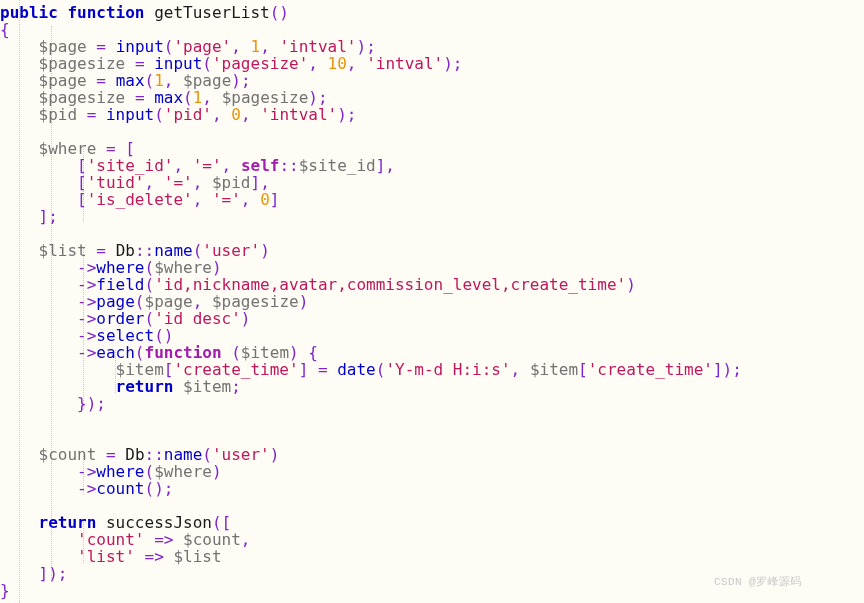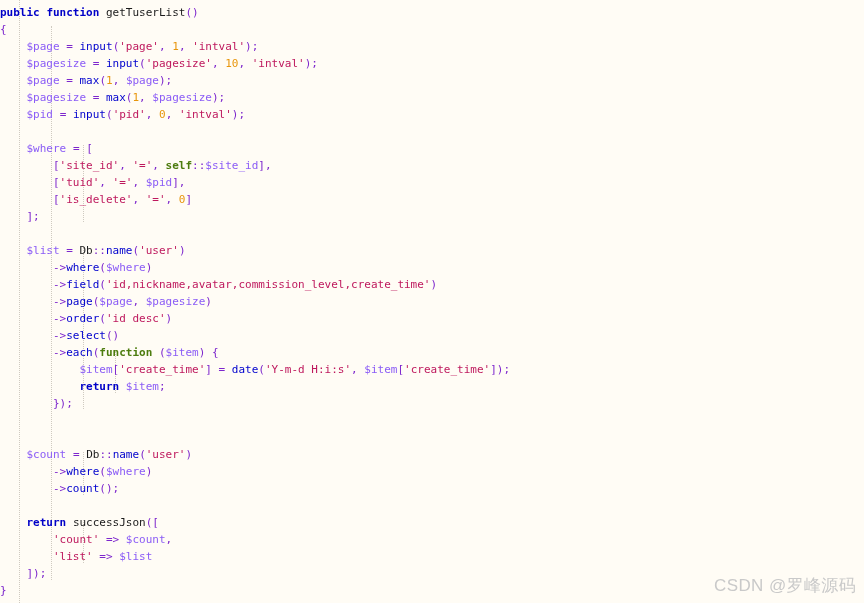--- a/index.html
+++ b/index.html
@@ -28,42 +28,42 @@
     border-left: 1px dotted #cfcac0;
     pointer-events: none;
   }
   .code {
     position: absolute;
     top: 0;
     left: 0;
     margin: 0;
     padding: 4px 0 0 0;
     font-family: "DejaVu Sans Mono", "Liberation Mono", monospace;
-    font-size: 11px;
+    font-size: 16px;
     line-height: 17px;
     white-space: pre;
     color: #2b2b2b;
     letter-spacing: 0px;
   }
   .ln { display: block; height: 17px; }
 
   
   .kw   { color: #0000c8; font-weight: bold; }   
-  .kw2  { color: #4d7c0f; font-weight: bold; }   
+  .kw2  { color: #a21caf; font-weight: bold; }   
   .fn   { color: #0000cd; font-weight: normal; }   
-  .var  { color: #8b5cf6; }                      
+  .var  { color: #737373; }                      
   .str  { color: #be185d; }                      
   .num  { color: #e8960c; }                      
   .punc { color: #7d26cd; }                      
   .cls  { color: #1a1a1a; }
 
   .watermark {
     position: absolute;
-    font-family: Liberation Sans, sans-serif;
-    font-size: 17px;
+    font-family: Liberation Mono, monospace;
+    font-size: 11px;
     color: #c9c9c9;
     white-space: nowrap;
     letter-spacing: 0.4px;
   }
 </style>
 </head>
 <body>
 
 <div id="editor">
 

